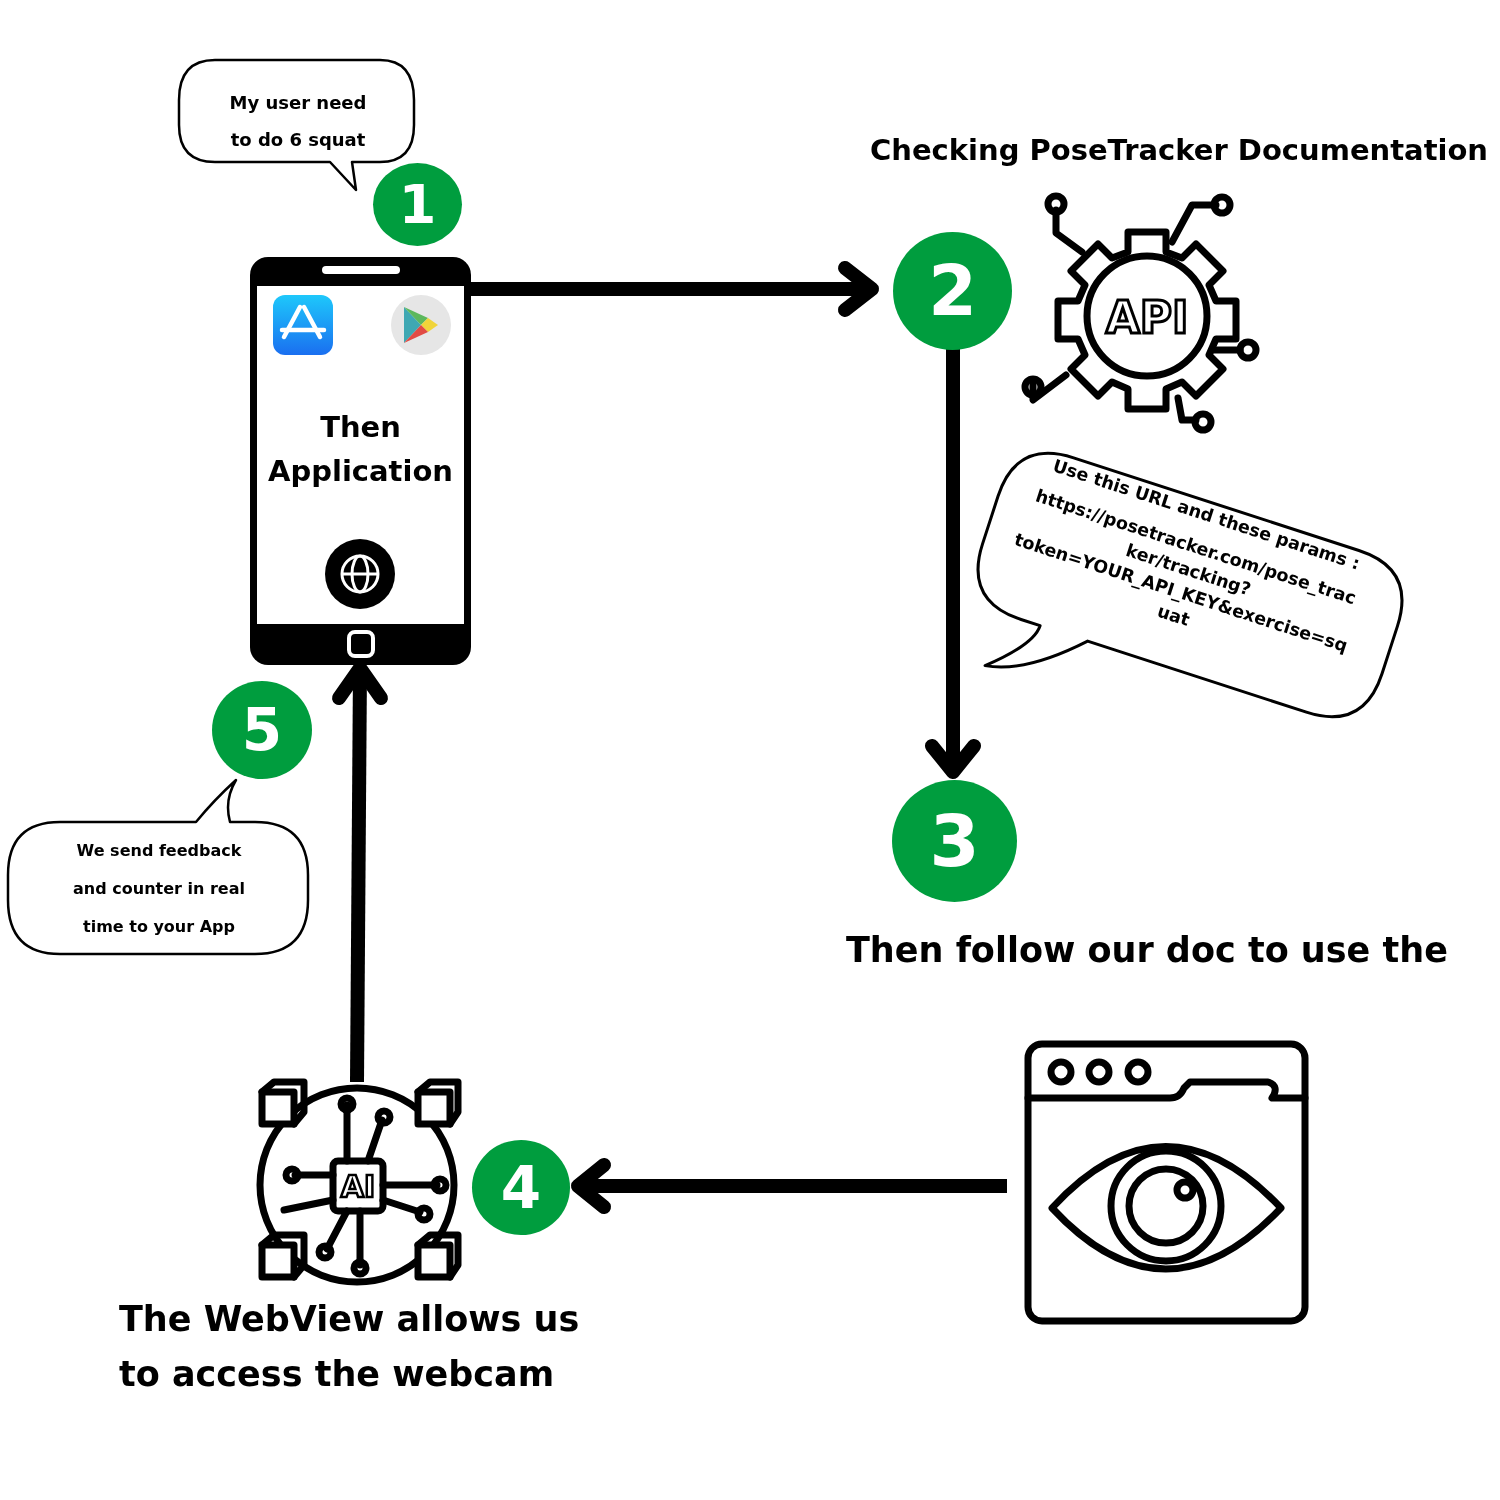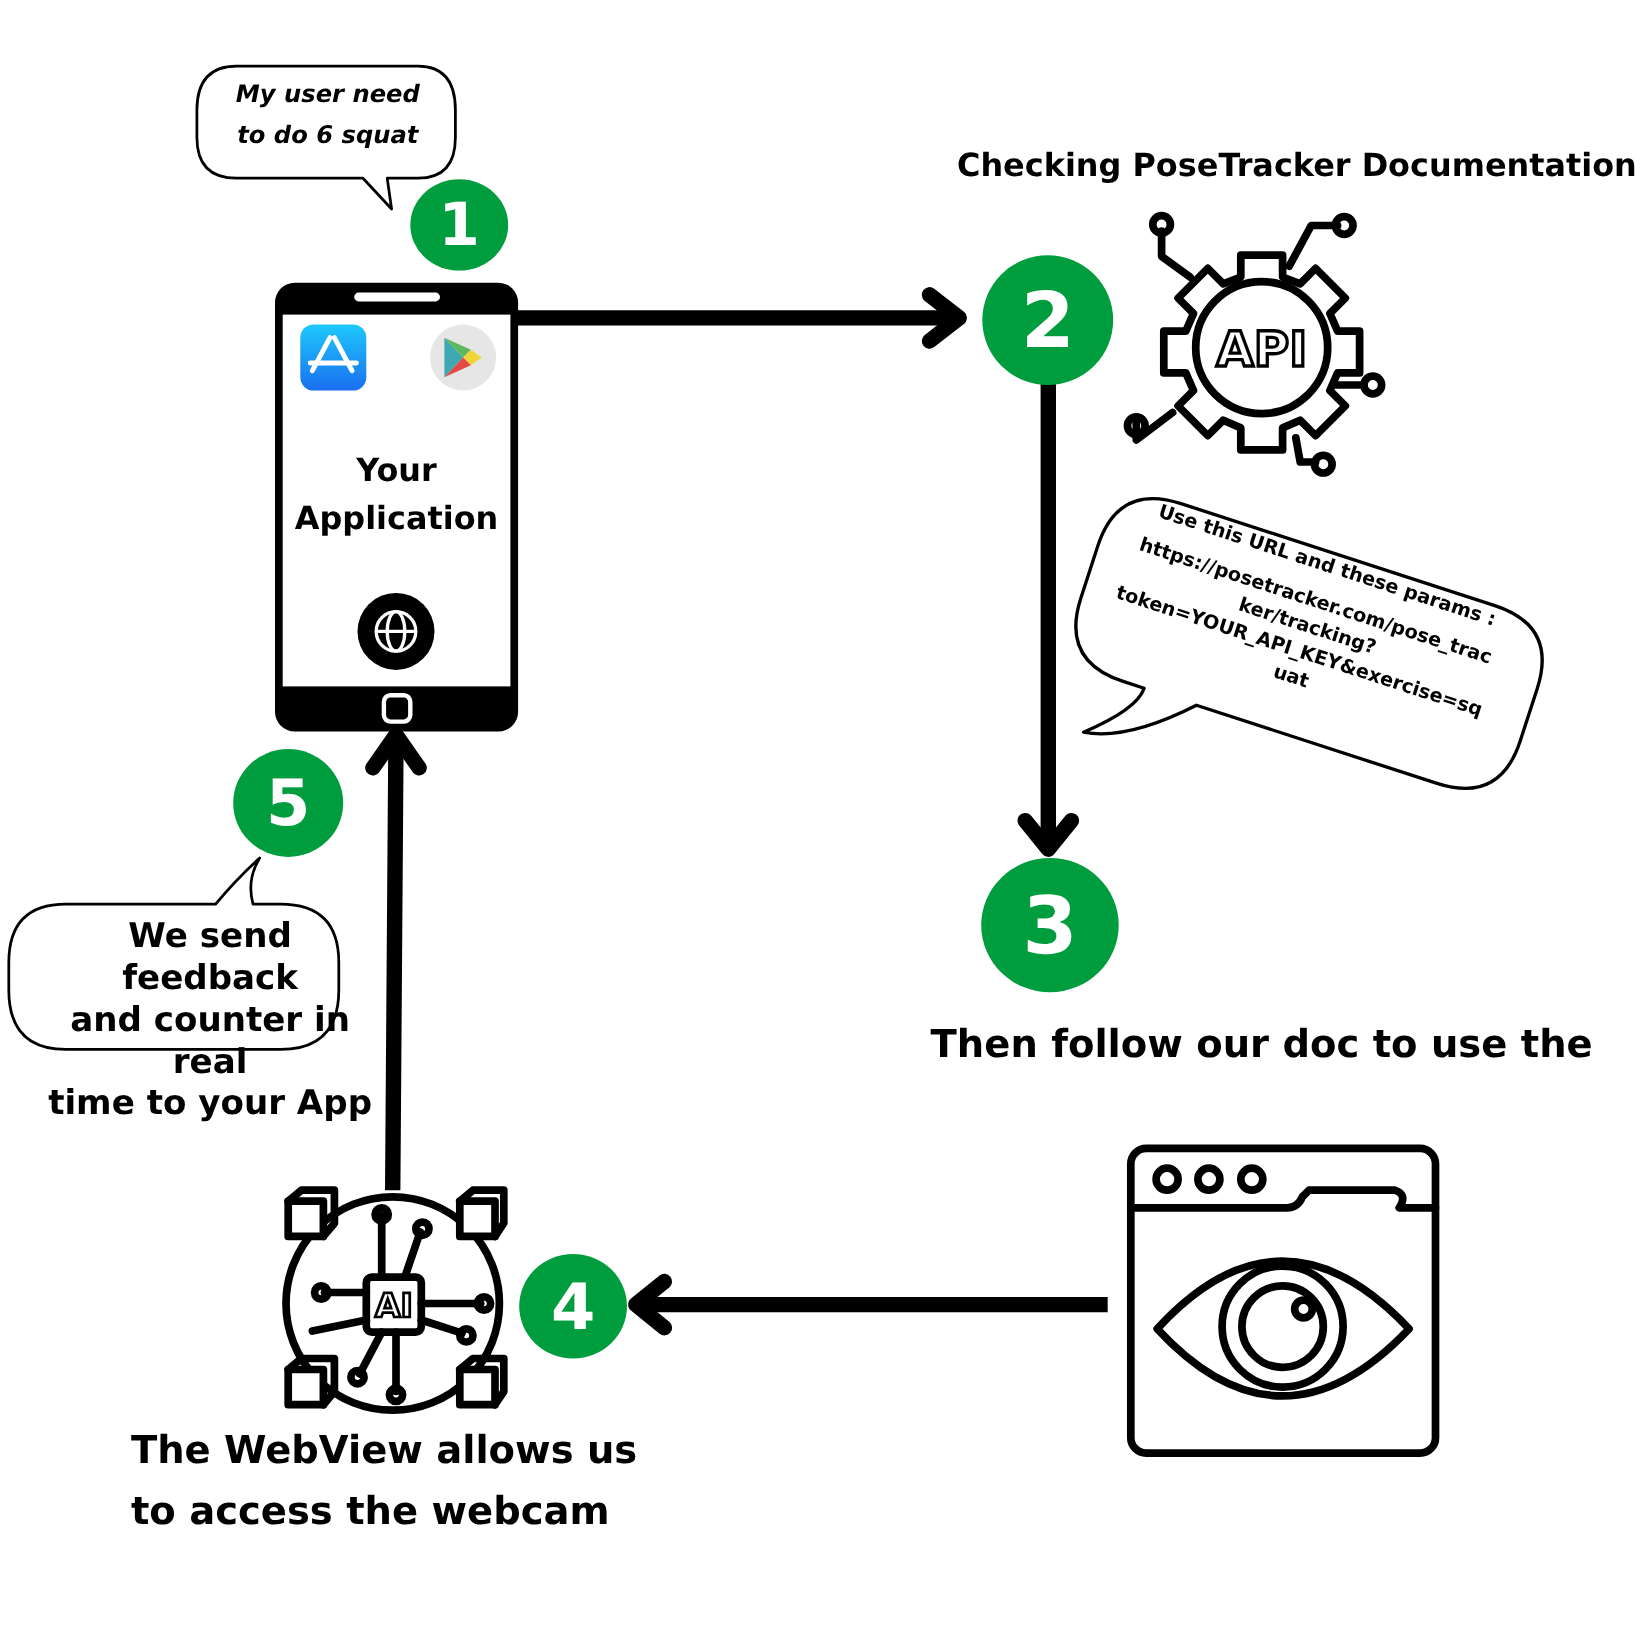--- a/index.html
+++ b/index.html
@@ -154,30 +154,30 @@
   <span>3</span>
 </div>
 <div class="step-circle" style="left:472px; top:1140px; width:98px; height:95px; font-size:58px;">
   <span>4</span>
 </div>
 <div class="step-circle" style="left:212px; top:681px; width:100px; height:98px; font-size:58px;">
   <span>5</span>
 </div>
 
 <div class="bubble-text" style="left:257px; top:405px; width:207px; font-size:29px; line-height:44px;">
-  <div>Your</div>
+  <div>Then</div>
   <div>Application</div>
 </div>
 
-<div class="bubble-text" style="left:183px; top:68px; width:230px; font-size:22px; line-height:37px;font-style:italic;">
+<div class="bubble-text" style="left:183px; top:84px; width:230px; font-size:18px; line-height:37px;">
   <div>My user need</div>
   <div>to do 6 squat</div>
 </div>
 
-<div class="bubble-text" style="left:10px; top:832px; width:298px; font-size:31px; line-height:38px;padding-left:32px;">
+<div class="bubble-text" style="left:10px; top:832px; width:298px; font-size:16px; line-height:38px;">
   <div>We send feedback</div>
   <div>and counter in real</div>
   <div>time to your App</div>
 </div>
 
 <div class="bubble-text" style="left:985px; top:500px; width:410px; font-size:17.5px; line-height:24px; transform:rotate(18deg); transform-origin:center center;">
   <div style="margin-bottom:10px;">Use this URL and these params :</div>
   <div>https://posetracker.com/pose_trac</div>
   <div>ker/tracking?</div>
   <div>token=YOUR_API_KEY&amp;exercise=sq</div>

